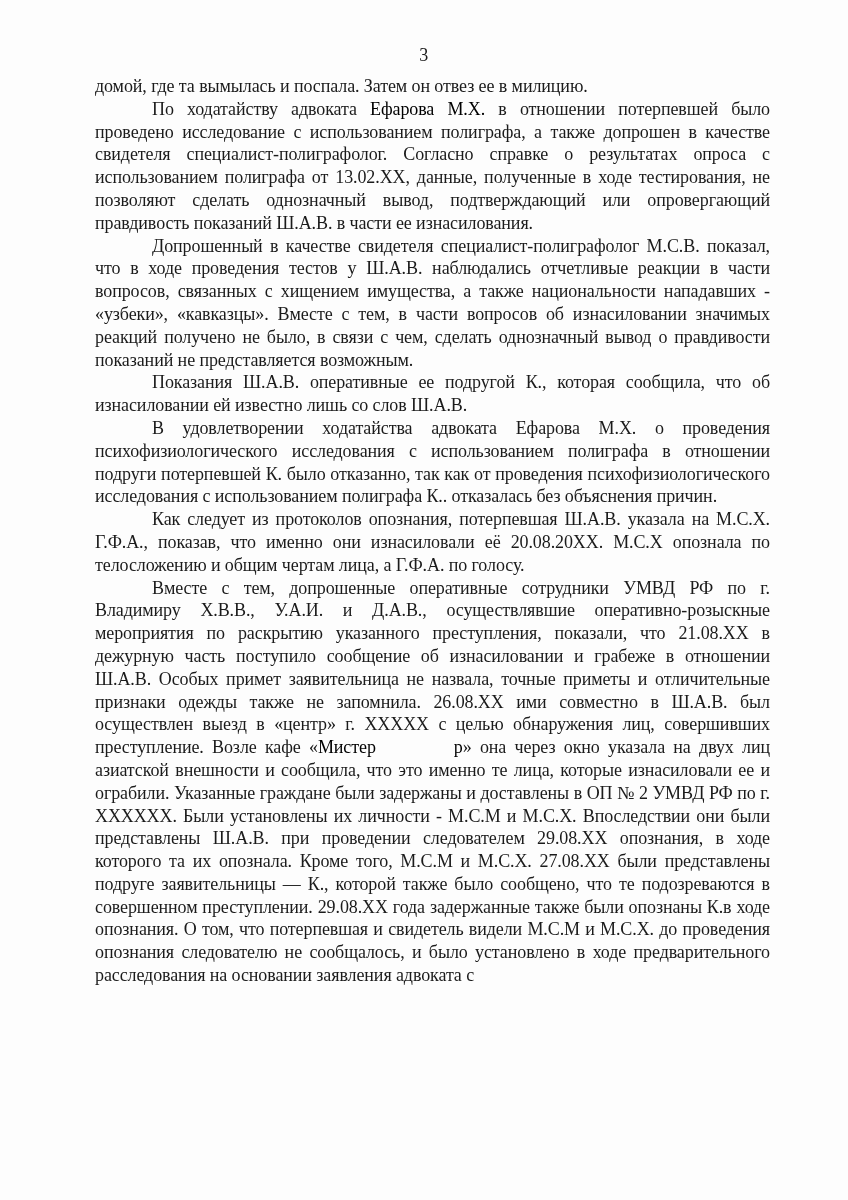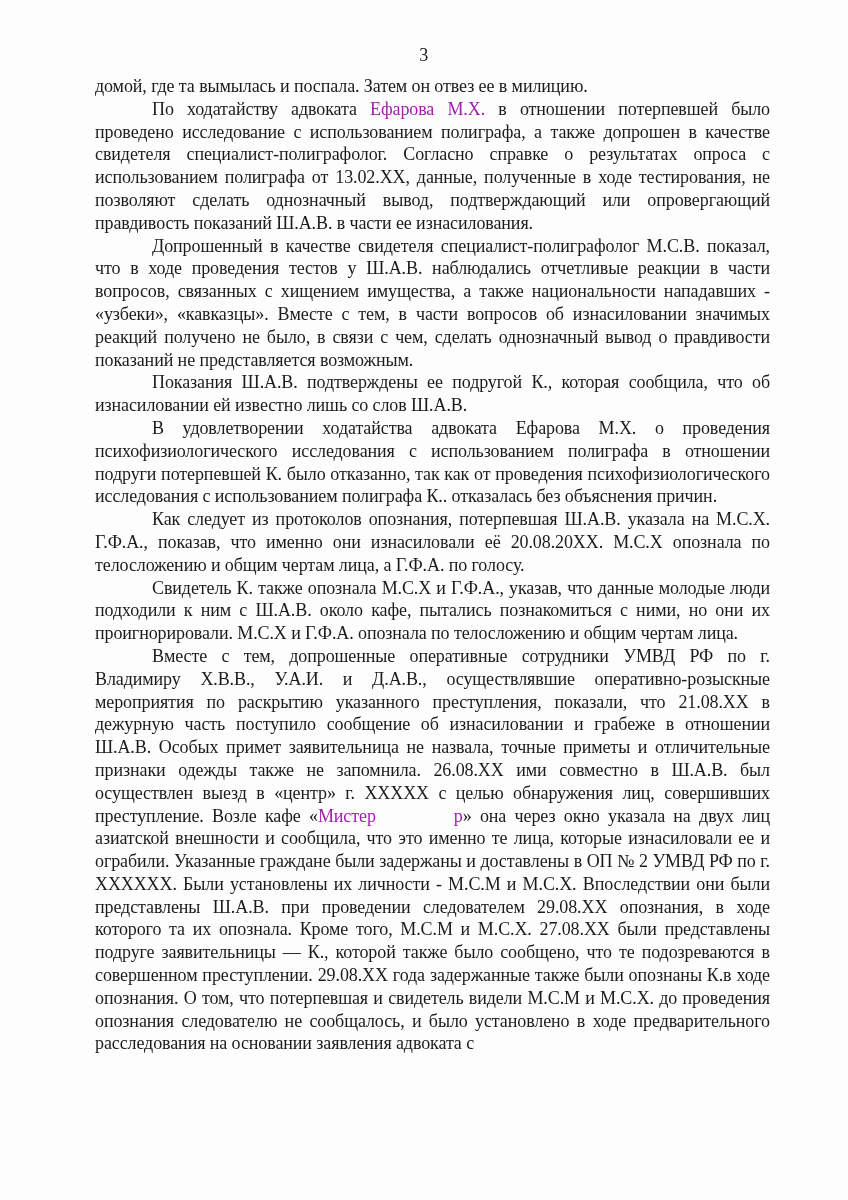--- a/index.html
+++ b/index.html
@@ -33,21 +33,21 @@
   .doc-paragraph {
     margin: 0;
     text-align: justify;
     text-indent: 57px;
   }
   .doc-paragraph.continued {
     text-indent: 0;
     margin-top: 8px;
   }
   .faded {
-    color: #a21caf;
+    color: #000000;
     margin-top: 40px;
   }
   .redacted-gap {
     display: inline-block;
     width: 78px;
     height: 1px;
   }
 </style>
 </head>
 <body>
@@ -57,24 +57,23 @@
   <div class="page-number">3</div>
 
   <div class="content">
 
     <p class="doc-paragraph continued">домой, где та вымылась и поспала. Затем он отвез ее в милицию.</p>
 
     <p class="doc-paragraph"><span>По ходатайству адвоката </span><span class="faded">Ефарова М.Х.</span><span> в отношении потерпевшей было проведено исследование с использованием полиграфа, а также допрошен в качестве свидетеля специалист-полиграфолог. Согласно справке о результатах опроса с использованием полиграфа от 13.02.ХХ, данные, полученные в ходе тестирования, не позволяют сделать однозначный вывод, подтверждающий или опровергающий правдивость показаний Ш.А.В. в части ее изнасилования.</span></p>
 
     <p class="doc-paragraph">Допрошенный в качестве свидетеля специалист-полиграфолог М.С.В. показал, что в ходе проведения тестов у Ш.А.В. наблюдались отчетливые реакции в части вопросов, связанных с хищением имущества, а также национальности нападавших - «узбеки», «кавказцы». Вместе с тем, в части вопросов об изнасиловании значимых реакций получено не было, в связи с чем, сделать однозначный вывод о правдивости показаний не представляется возможным.</p>
 
-    <p class="doc-paragraph">Показания Ш.А.В. подтверждены ее подругой К., которая сообщила, что об изнасиловании ей известно лишь со слов Ш.А.В.</p>
+    <p class="doc-paragraph">Показания Ш.А.В. оперативные ее подругой К., которая сообщила, что об изнасиловании ей известно лишь со слов Ш.А.В.</p>
 
     <p class="doc-paragraph">В удовлетворении ходатайства адвоката Ефарова М.Х. о проведения психофизиологического исследования с использованием полиграфа в отношении подруги потерпевшей К. было отказанно, так как от проведения психофизиологического исследования с использованием полиграфа К.. отказалась без объяснения причин.</p>
 
     <p class="doc-paragraph">Как следует из протоколов опознания, потерпевшая Ш.А.В. указала на М.С.Х. Г.Ф.А., показав, что именно они изнасиловали её 20.08.20ХХ. М.С.Х опознала по телосложению и общим чертам лица, а Г.Ф.А. по голосу.</p>
 
-    <p class="doc-paragraph">Свидетель К. также опознала М.С.Х и Г.Ф.А., указав, что данные молодые люди подходили к ним с Ш.А.В. около кафе, пытались познакомиться с ними, но они их проигнорировали. М.С.Х и Г.Ф.А. опознала по телосложению и общим чертам лица.</p>
 
     <p class="doc-paragraph"><span>Вместе с тем, допрошенные оперативные сотрудники УМВД РФ по г. Владимиру Х.В.В., У.А.И. и Д.А.В., осуществлявшие оперативно-розыскные мероприятия по раскрытию указанного преступления, показали, что 21.08.ХХ в дежурную часть поступило сообщение об изнасиловании и грабеже в отношении Ш.А.В. Особых примет заявительница не назвала, точные приметы и отличительные признаки одежды также не запомнила. 26.08.ХХ ими совместно в Ш.А.В. был осуществлен выезд в «центр» г. ХХХХХ с целью обнаружения лиц, совершивших преступление. Возле кафе «</span><span class="faded">Мистер</span><span class="redacted-gap"></span><span class="faded">р</span><span>» она через окно указала на двух лиц азиатской внешности и сообщила, что это именно те лица, которые изнасиловали ее и ограбили. Указанные граждане были задержаны и доставлены в ОП № 2 УМВД РФ по г. ХХХХХХ. Были установлены их личности - М.С.М и М.С.Х. Впоследствии они были представлены Ш.А.В. при проведении следователем 29.08.ХХ опознания, в ходе которого та их опознала. Кроме того, М.С.М и М.С.Х. 27.08.ХХ были представлены подруге заявительницы — К., которой также было сообщено, что те подозреваются в совершенном преступлении. 29.08.ХХ года задержанные также были опознаны К.в ходе опознания. О том, что потерпевшая и свидетель видели М.С.М и М.С.Х. до проведения опознания следователю не сообщалось, и было установлено в ходе предварительного расследования на основании заявления адвоката с</span></p>
 
   </div>
 </div>
 
 </body></html>

